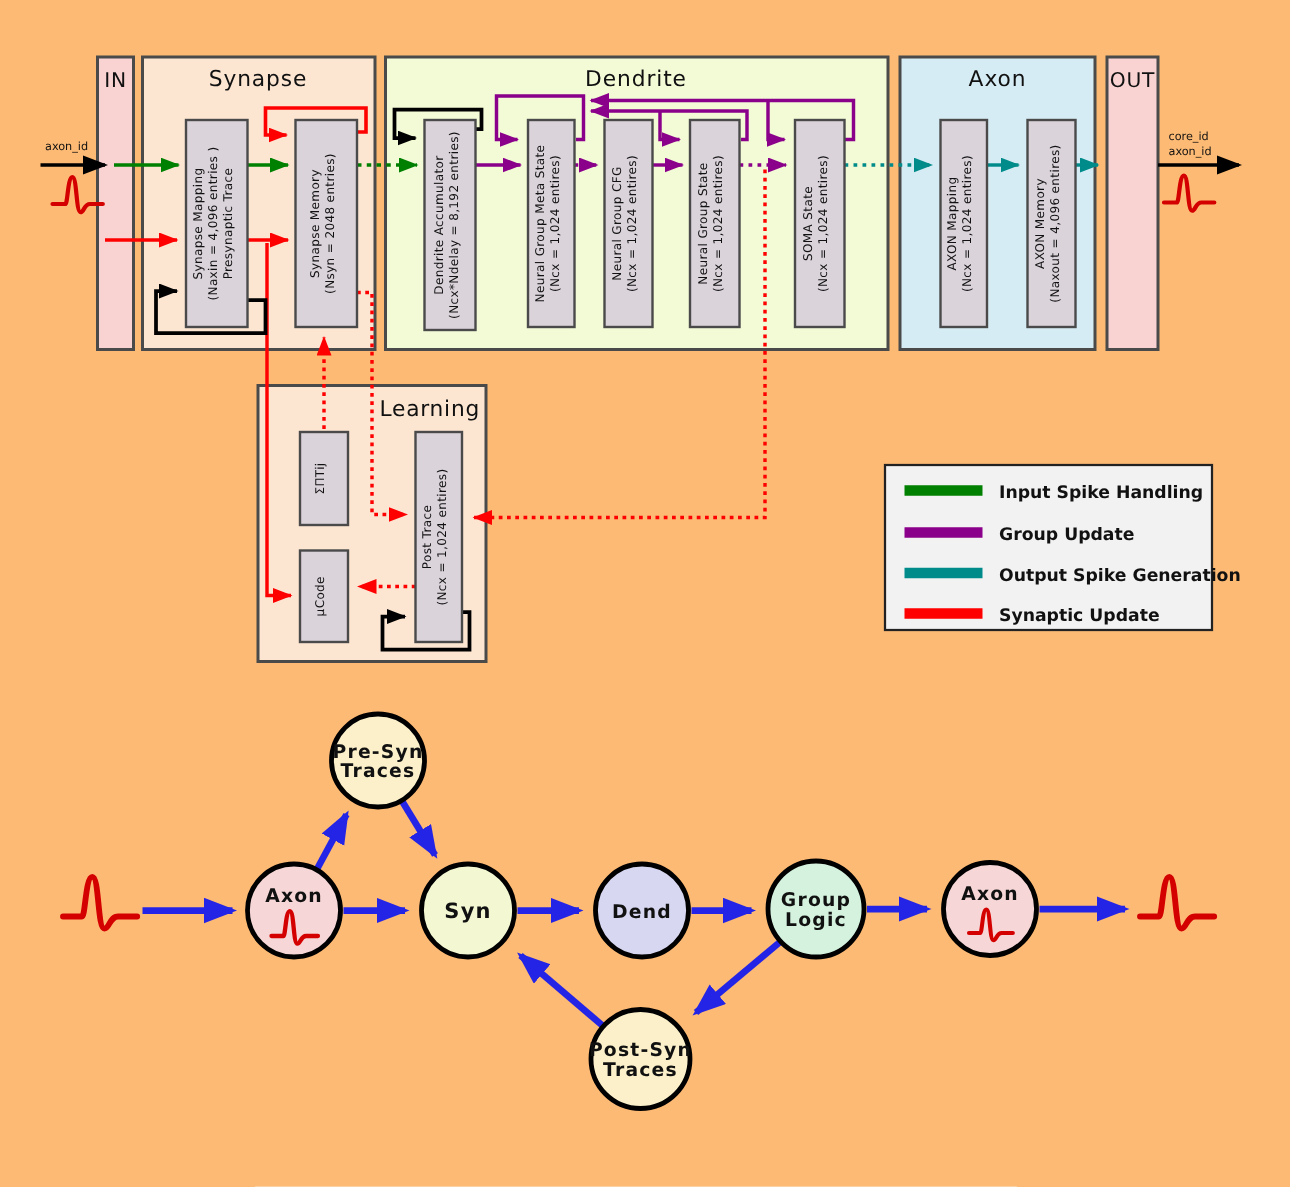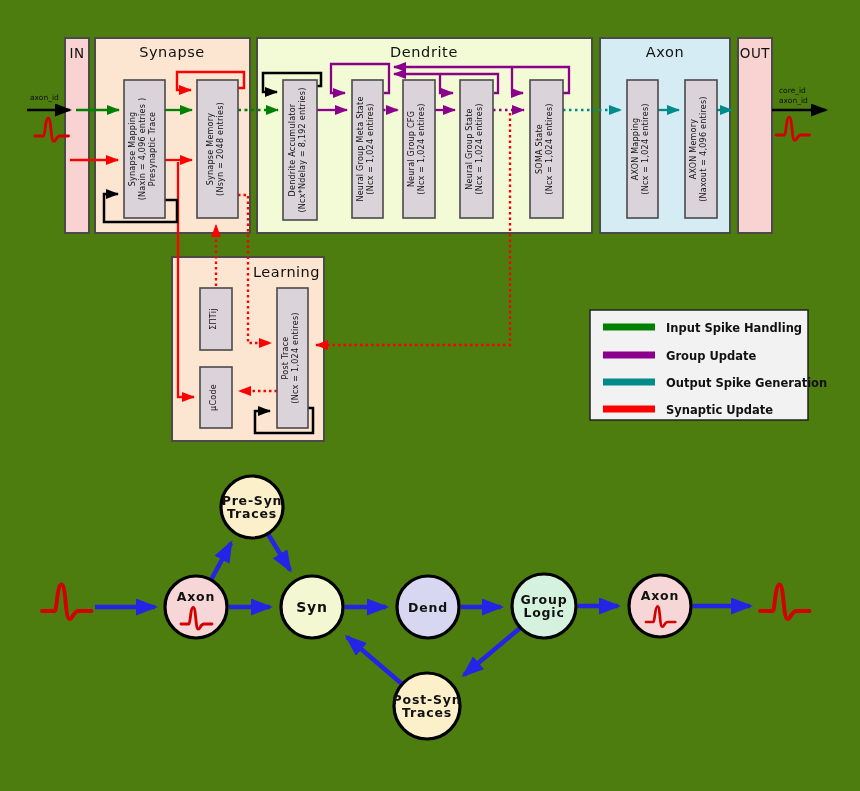--- a/index.html
+++ b/index.html
@@ -1,17 +1,17 @@
 <!DOCTYPE html>
 <html><head>
 <meta charset="utf-8">
 <style>
   html,body { margin:0; padding:0; }
   body { background:#f8f8f8; font-family:"DejaVu Sans", sans-serif; }
-  #stage { position:relative; width:860px; height:791px; background:#4d7c0f; overflow:hidden; }
+  #stage { position:relative; width:860px; height:791px; background:#fdba74; overflow:hidden; }
   svg { position:absolute; left:0; top:0; }
   text { fill:#111; }
   .sec-title { font-size:14.5px; letter-spacing:0.6px; }
   .io-title  { font-size:13.5px; letter-spacing:0.5px; }
   .blk-txt   { font-size:8px; letter-spacing:0.25px; }
   .io-lbl    { font-size:7.5px; }
   .legend-lbl{ font-size:11.5px; font-weight:bold; }
   .node-lbl  { font-size:12.5px; font-weight:bold; letter-spacing:0.8px; }
   .learn-title{ font-size:14.5px; letter-spacing:0.5px; }
 </style>

